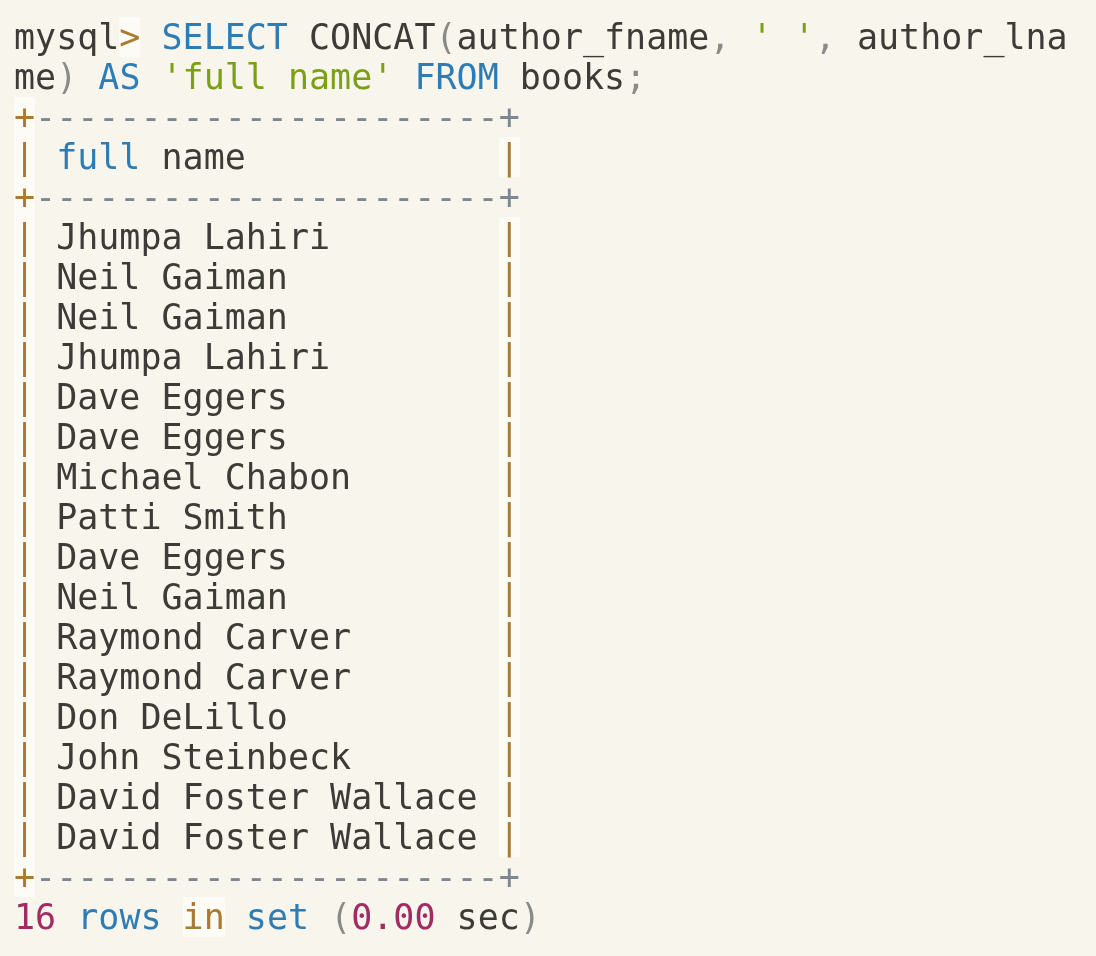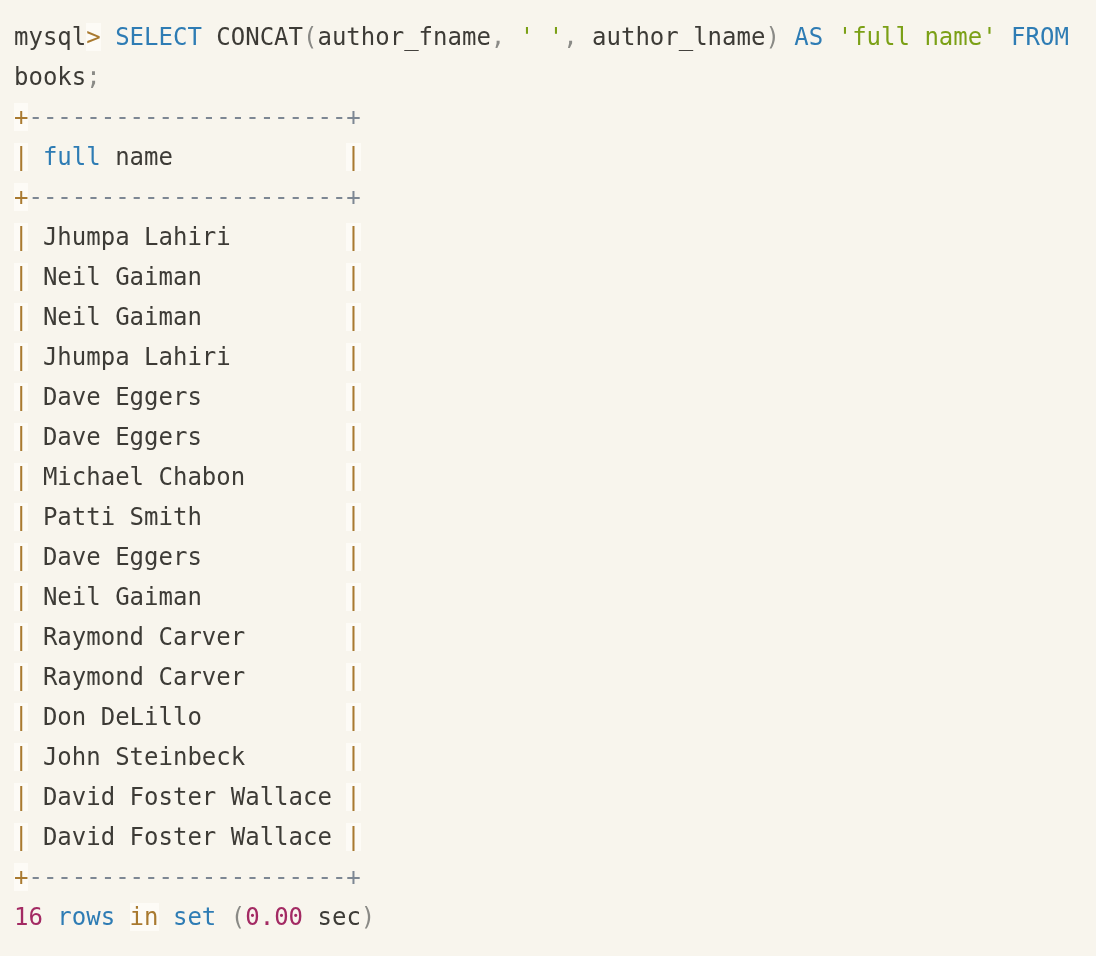--- a/index.html
+++ b/index.html
@@ -17,21 +17,21 @@
   body{
     width:1096px;
     height:956px;
     background:var(--background);
     overflow:hidden;
   }
   pre.terminal{
     margin:0;
     padding:17px 14px;
     font-family:"DejaVu Sans Mono", monospace;
-    font-size:24px;
+    font-size:35px;
     line-height:40px;
     color:var(--text);
     white-space:pre-wrap;
     word-break:break-all;
   }
   .line{min-height:40px;}
   .tok-plain{color:var(--text);}
   .tok-kw{color:var(--keyword);}
   .tok-str{color:var(--string);}
   .tok-op{color:var(--operator);background:var(--operator-background);}

